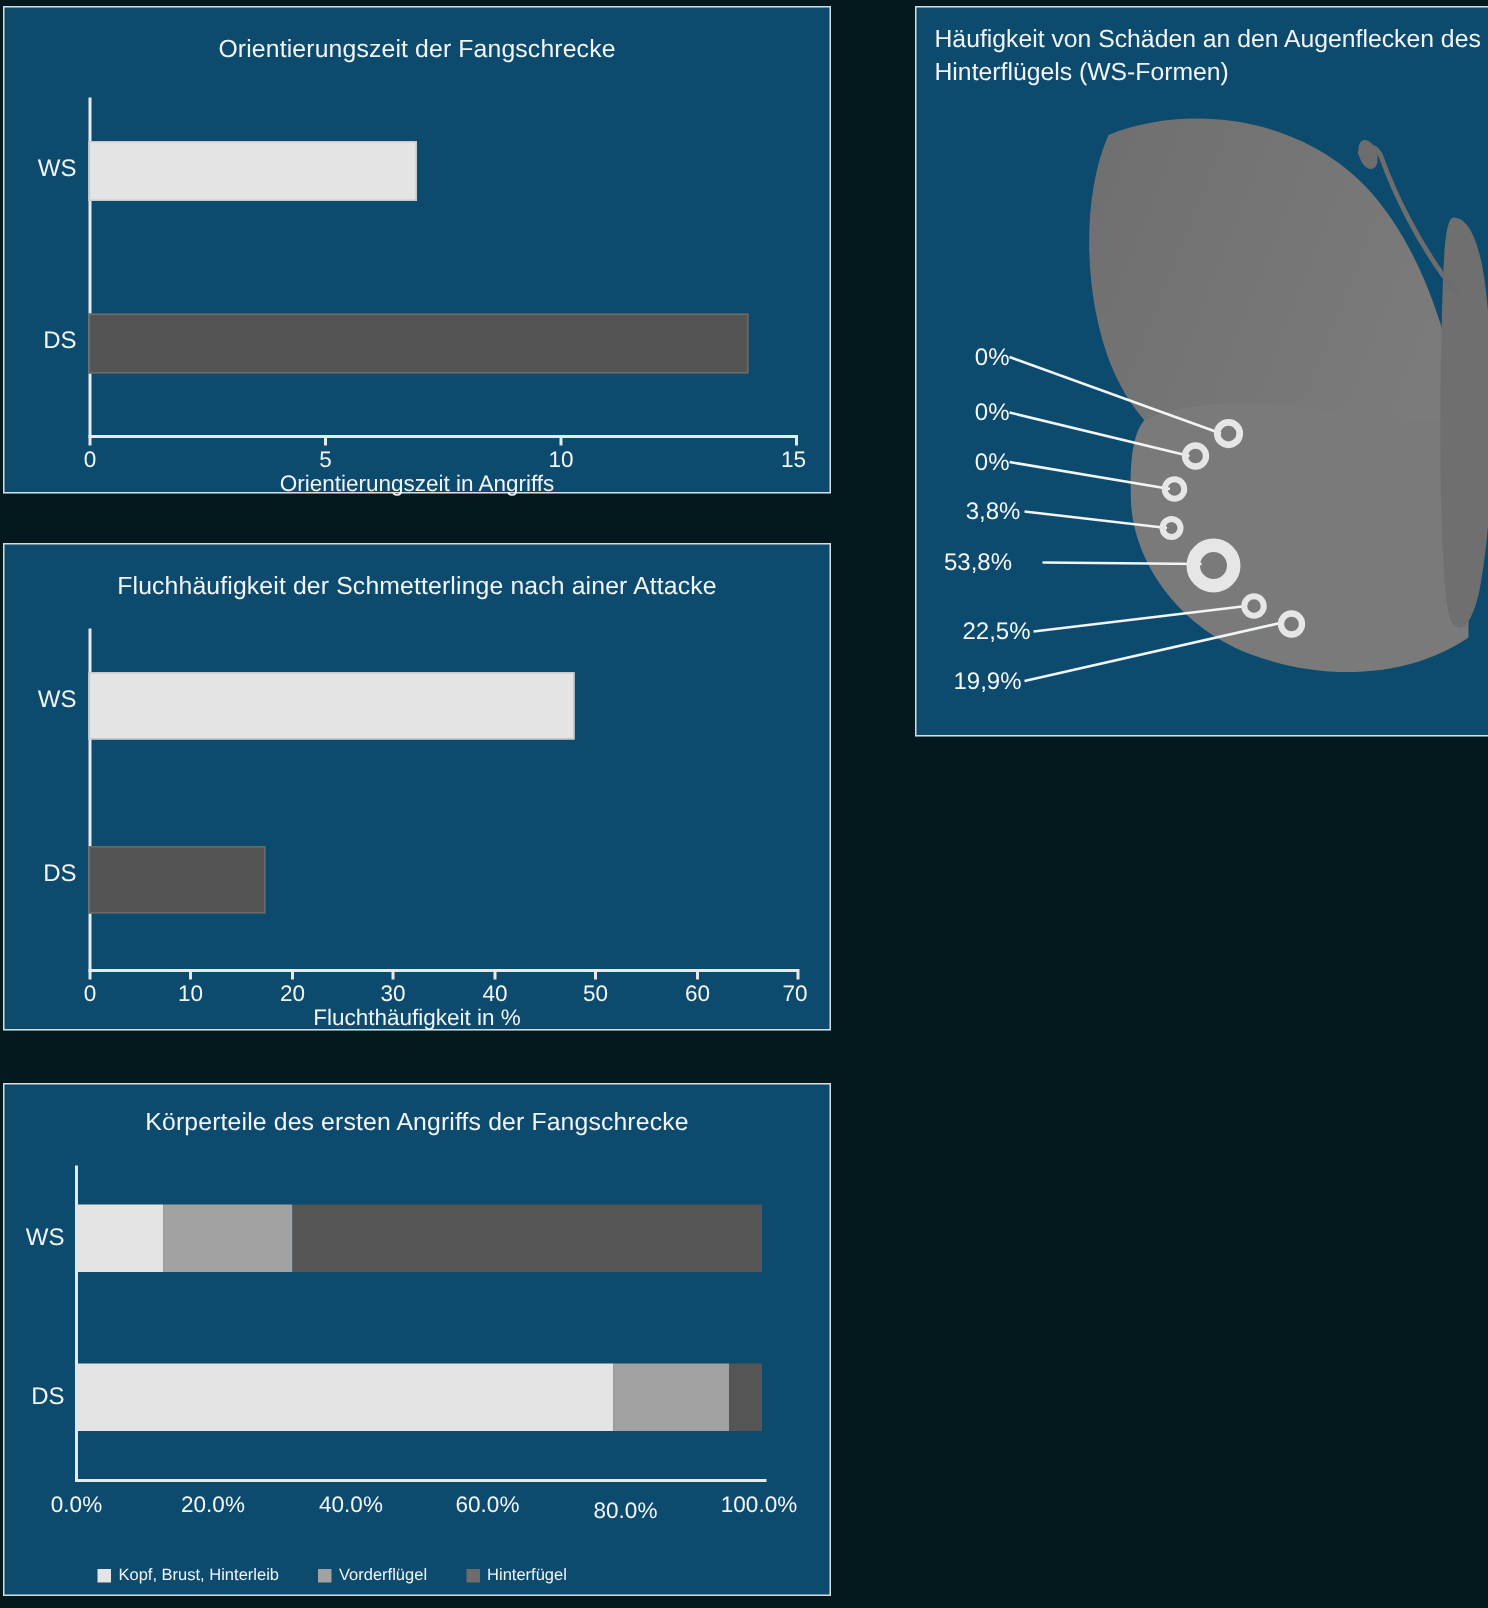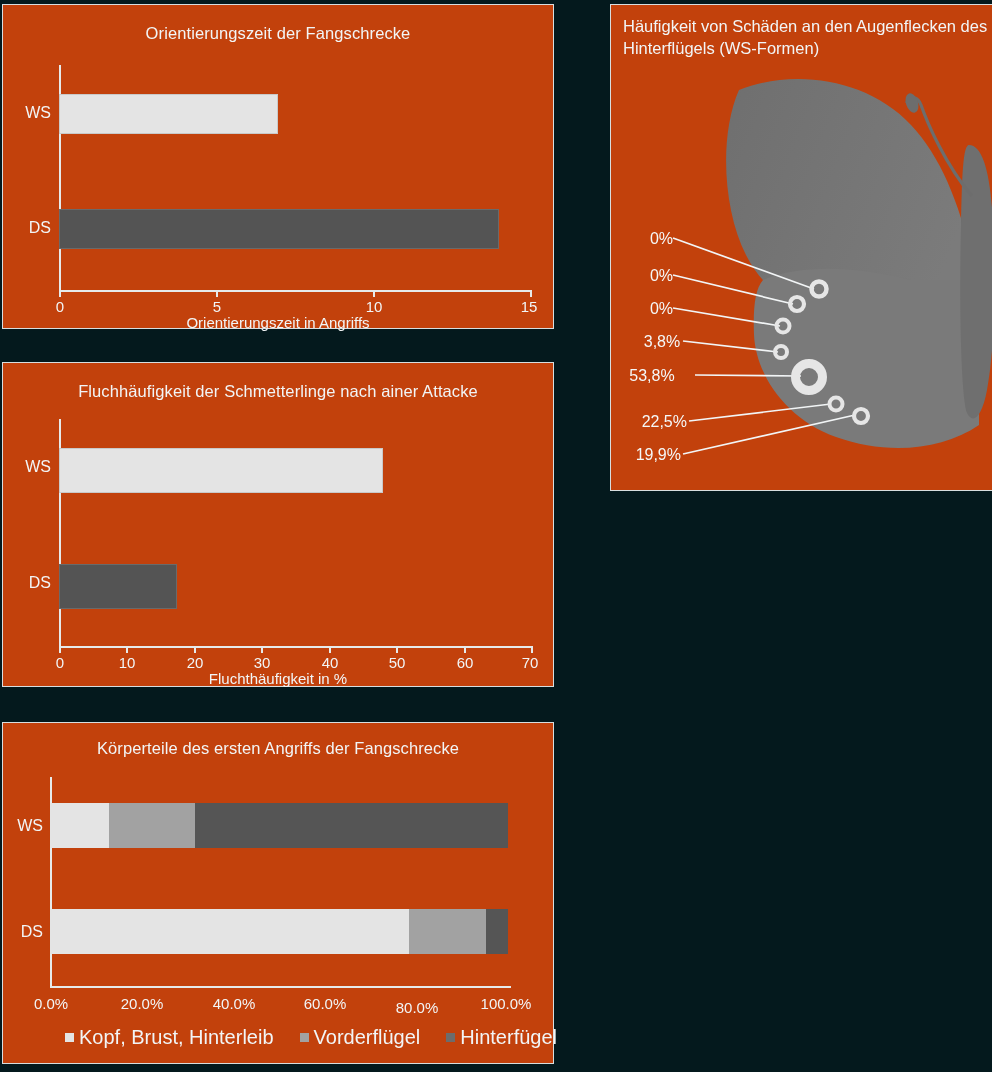--- a/index.html
+++ b/index.html
@@ -13,21 +13,21 @@
     position: relative;
     overflow: hidden;
     font-family: "Liberation Sans", sans-serif;
     color: #ffffff;
     -webkit-font-smoothing: antialiased;
   }
 
   .panel {
     position: absolute;
     border: 1.5px solid #d8dedf;
-    background: #c2410c;
+    background: #0c4a6e;
     box-sizing: border-box;
     text-decoration: underline;
   }
 
   #panel-orientation { left: 2px;   top: 4px;   width: 552px; height: 325px; }
   #panel-flight      { left: 2px;   top: 362px; width: 552px; height: 325px; }
   #panel-bodyparts   { left: 2px;   top: 722px; width: 552px; height: 342px; }
   #panel-butterfly   { left: 610px; top: 4px;   width: 400px; height: 487px; }
 
   .chart-title {
@@ -90,23 +90,24 @@
   .seg { position: absolute; box-sizing: border-box; }
   .seg-l { background: #e4e4e4; }
   .seg-m { background: #a2a2a2; }
   .seg-d { background: #555555; }
 
   .legend {
     position: absolute;
     display: flex;
     align-items: center;
     gap: 26px;
-    font-size: 20px;
-    color: #f2f5f6;
-    white-space: nowrap;
+    font-size: 11px;
+    color: #f2f5f6;
+    white-space: nowrap;
+    margin-top: 18px;
   }
   .legend-item { display: flex; align-items: center; gap: 5px; }
   .swatch { width: 9px; height: 9px; display: inline-block; }
   .sw-l { background: #e4e4e4; }
   .sw-m { background: #a2a2a2; }
   .sw-d { background: #6c6c6c; }
 
   
   .bf-title {
     position: absolute;

